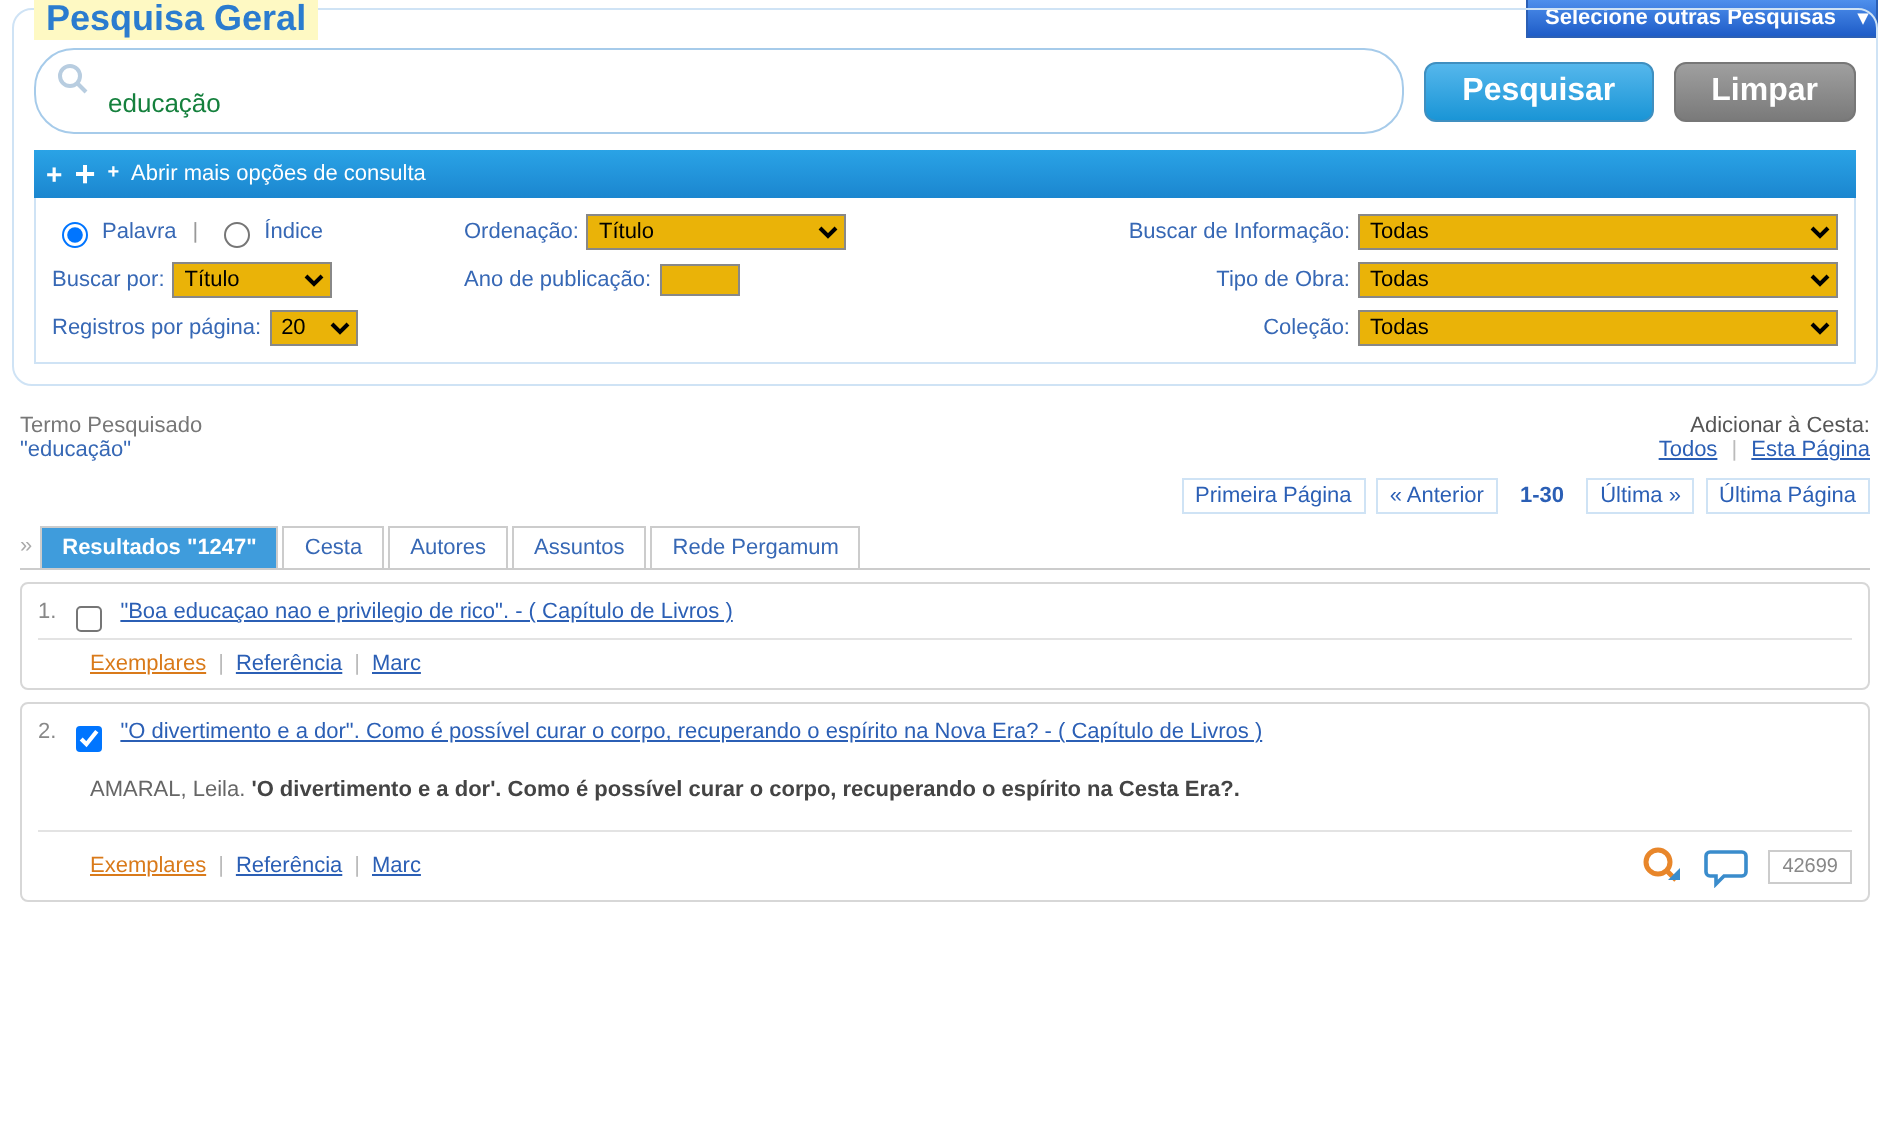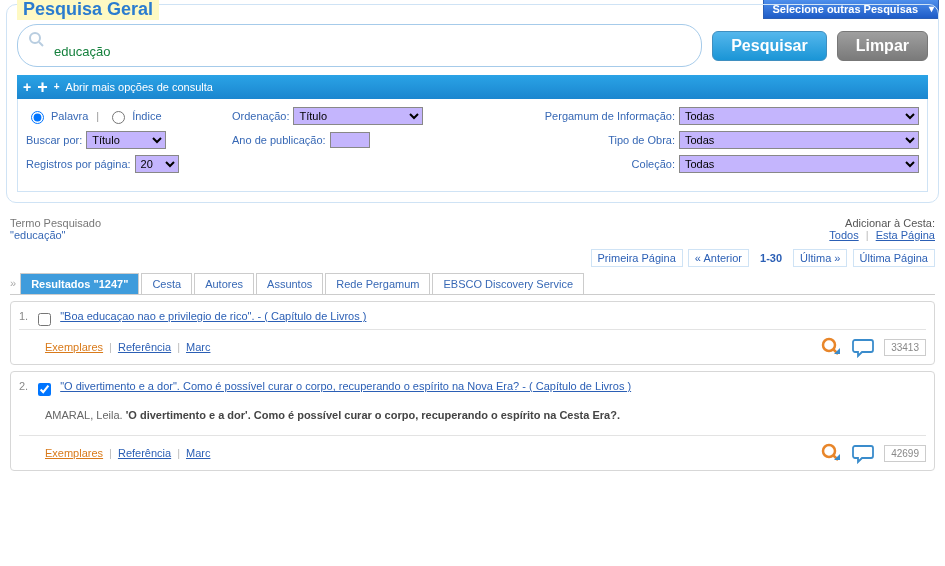--- a/index.html
+++ b/index.html
@@ -15,21 +15,21 @@
 .search-box input{border:none;outline:none;width:100%;font-size:13px;color:#15803d}
 .btn{border:1px solid #777;border-radius:6px;padding:5px 18px;color:#fff;font-size:16px;font-weight:bold;cursor:pointer}
 .btn-blue{background:linear-gradient(#55b7ec,#1a95d6);border-color:#3f8fc0}
 .btn-grey{background:linear-gradient(#9f9f9f,#7a7a7a)}
 .opt-bar{background:linear-gradient(#2aa3e6,#1b86cf);color:#fff;font-size:11px;padding:3px 6px;display:flex;align-items:center;gap:6px}
 .opt-bar .plus{font-weight:bold;font-size:14px;line-height:1}
 .opt-body{border:1px solid #cfe3f5;border-top:none;padding:8px;font-size:11px}
 .opt-row{display:flex;align-items:center;margin-bottom:6px;gap:6px}
 .opt-row>div{display:flex;align-items:center;gap:4px}
 .opt-label{color:#3768b5}
-.sel{border:1px solid #888;font-size:11px;padding:1px;background:#c4b5fd}
+.sel{border:1px solid #888;font-size:11px;padding:1px;background:#eab308}
 .meta{padding:6px 10px;display:flex;justify-content:space-between}
 .meta-left{color:#777}
 .meta-left .q{color:#3768b5}
 .meta-right{text-align:right}
 .meta-right .t{font-size:11px;color:#555;margin-bottom:0}
 .paging{text-align:right;padding:2px 10px 6px 0;font-size:11px}
 .paging span,.paging a{border:1px solid #cfe3f5;padding:2px 6px;margin-left:2px;display:inline-block;text-decoration:none}
 .paging .cur{font-weight:bold;color:#2b5fb5;border:none}
 .tabs{display:flex;border-bottom:1px solid #ccc;margin:0 10px;position:relative}
 .tabs .caret{color:#aaa;margin-right:4px;margin-top:4px}
@@ -85,39 +85,39 @@
           <span class="opt-label">Palavra</span>
         <span class="sep" style="color:#999;margin:0 4px">|</span>
         <input type="radio" style="">
           <span class="opt-label">Índice</span>
       </div>
       <div style="width:220px">
         <span class="opt-label">Ordenação:</span>
         <select class="sel" style="width:130px"><option>Título</option></select>
       </div>
       <div style="margin-left:auto">
-        <span class="opt-label">Pergamum de Informação:</span>
+        <span class="opt-label">Buscar de Informação:</span>
         <select class="sel" style="width:240px"><option>Todas</option></select>
       </div>
     </div>
     <div class="opt-row">
       <div style="width:200px">
         <span class="opt-label">Buscar por:</span>
         <select class="sel" style="width:80px"><option>Título</option></select>
       </div>
       <div style="width:220px">
         <span class="opt-label">Ano de publicação:</span>
         <input type="text" class="sel" style="width: 36px;">
       </div>
       <div style="margin-left:auto">
         <span class="opt-label">Tipo de Obra:</span>
         <select class="sel" style="width:240px"><option>Todas</option></select>
       </div>
     </div>
-    <div class="opt-row" style="margin-bottom:10px">
+    <div class="opt-row" style="margin-bottom:0">
       <div style="width:200px">
         <span class="opt-label">Registros por página:</span>
         <select class="sel" style="width:44px"><option>20</option></select>
       </div>
       <div style="margin-left:auto">
         <span class="opt-label">Coleção:</span>
         <select class="sel" style="width:240px"><option>Todas</option></select>
       </div>
     </div>
   </div>
@@ -144,47 +144,31 @@
   <a>Última Página</a>
 </div>
 
 <div class="tabs">
   <span class="caret">»</span>
   <div class="tab active">Resultados "1247"</div>
   <div class="tab">Cesta</div>
   <div class="tab">Autores</div>
   <div class="tab">Assuntos</div>
   <div class="tab">Rede Pergamum</div>
-  <div class="tab">EBSCO Discovery Service</div>
 </div>
 
 <div id="results-container">
     <div class="result">
       <div class="head">
         <span class="num">1.</span>
         <input type="checkbox" style="">
         <a class="title">"Boa educaçao nao e privilegio de rico". - ( Capítulo de Livros )</a>
       </div>
       <div class="foot">
         <div class="links"><a class="ex">Exemplares</a><span class="sep">|</span><a>Referência</a><span class="sep">|</span><a>Marc</a></div>
-        <div class="r-actions">
-          <span class="ico">
-            <svg width="22" height="22" viewBox="0 0 22 22">
-              <circle cx="9" cy="9" r="6" fill="none" stroke="#e8862a" stroke-width="2.5"></circle>
-              <line x1="13" y1="13" x2="18" y2="18" stroke="#e8862a" stroke-width="2.5"></line>
-              <path d="M14 18 L20 18 L20 12 Z" fill="#3a8ccc"></path>
-            </svg>
-          </span>
-          <span class="ico">
-            <svg width="22" height="22" viewBox="0 0 22 22">
-              <path d="M3 4 h16 a2 2 0 0 1 2 2 v8 a2 2 0 0 1 -2 2 h-9 l-4 4 v-4 h-3 a2 2 0 0 1 -2 -2 v-8 a2 2 0 0 1 2 -2 z" fill="none" stroke="#3a8ccc" stroke-width="1.8"></path>
-            </svg>
-          </span>
-          <span class="id">33413</span>
-        </div>
       </div>
     </div>
     <div class="result">
       <div class="head">
         <span class="num">2.</span>
         <input type="checkbox" checked="" style="">
         <a class="title">"O divertimento e a dor". Como é possível curar o corpo, recuperando o espírito na Nova Era? - ( Capítulo de Livros )</a>
       </div>
       <div class="authors">AMARAL, Leila. <b>'O divertimento e a dor'. Como é possível curar o corpo, recuperando o espírito na Cesta Era?.</b></div>
       <div class="foot">

